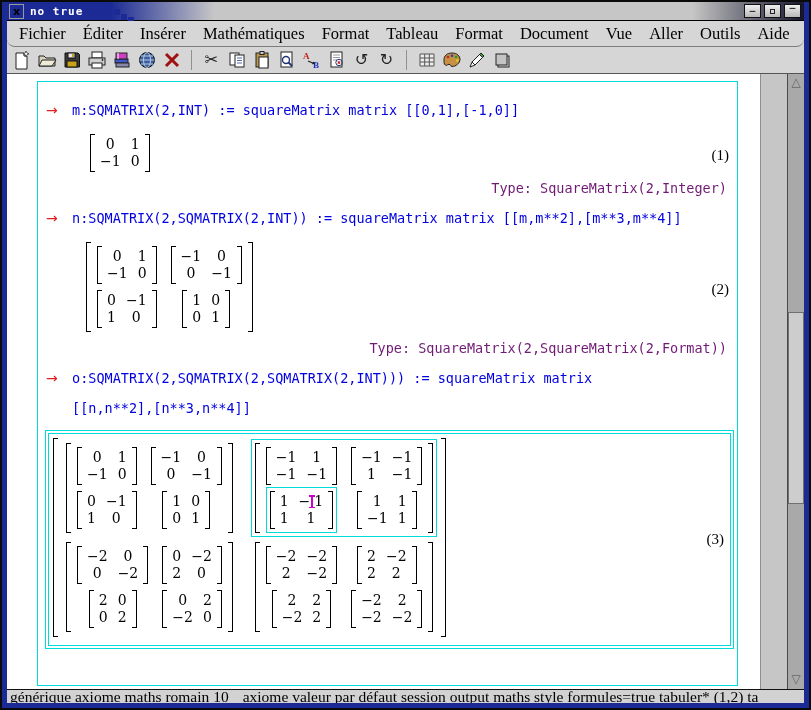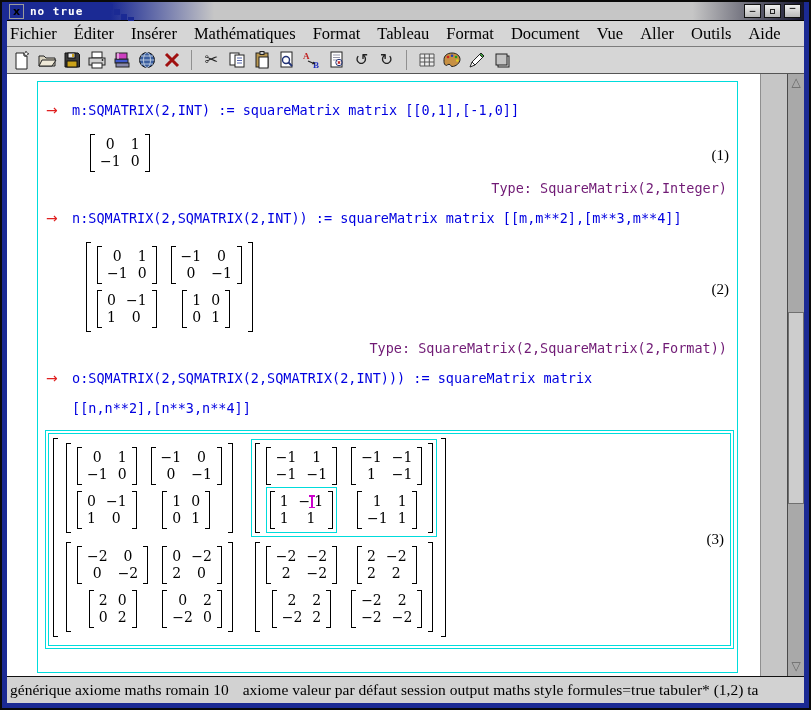--- a/index.html
+++ b/index.html
@@ -21,21 +21,21 @@
   .stair { position:absolute; background:#1b2a94; width:6px; height:6px; }
   .s1{left:100px;top:2px;} .s2{left:107px;top:7px;} .s3{left:114px;top:12px;} .s4{left:121px;top:15px;height:4px;}
   .tb-right { margin-left:auto; display:flex; gap:3px; margin-right:3px; }
   .tb-btn { width:17px; height:14px; background:linear-gradient(#efefef,#b9b9b9); border:1px solid #111;
     display:flex; align-items:center; justify-content:center; font:bold 9px "DejaVu Sans", sans-serif; color:#222; }
   .tb-btn.shade span { margin-bottom:7px; }
   .tb-btn .sq { width:5px; height:5px; border:1.5px solid #222; display:inline-block; }
 
   
   .menubar { height:26px; flex:none; background:#d6d6d6; border-bottom:1px solid #7d7d7d;
-    display:flex; align-items:center; gap:17px; padding:0 3px; font-size:16.5px; color:#000; }
+    display:flex; align-items:center; gap:17px; padding:0 12px; font-size:16.5px; color:#000;border-radius:8px; }
   .menu-item { cursor:default; white-space:nowrap; }
 
   
   .toolbar { height:27px; flex:none; background:#d6d6d6; border-bottom:1px solid #555;
     display:flex; align-items:center; padding:0 3px; gap:2px; }
   .icon-btn { width:23px; height:23px; display:flex; align-items:center; justify-content:center; }
   .icon-btn svg { display:block; }
   .glyph { font-family:"DejaVu Sans", sans-serif; font-size:16px; color:#222; line-height:1; }
   .tb-sep { width:1px; height:20px; background:#909090; margin:0 6px; flex:none; }
 
@@ -77,21 +77,21 @@
   .d3 > .mat-cells { gap:9px 22px; padding:5px 8px; }
   .mat-cell { display:flex; align-items:center; justify-content:center; }
   .num { white-space:nowrap; }
   .selbox { outline:1px solid #00dcdc; outline-offset:3px; }
   .caret { display:inline-block; width:2px; height:13px; background:#cc00cc;
     vertical-align:-2px; position:relative; margin:0 1px; }
   .caret::before,.caret::after { content:""; position:absolute; left:-2px; width:6px; height:1.5px; background:#cc00cc; }
   .caret::before { top:0; } .caret::after { bottom:0; }
 
   
-  .statusbar { height:27px; flex:none; background:#d2d2d2; border-top:1px solid #111;
+  .statusbar { height:14px; flex:none; background:#d2d2d2; border-top:1px solid #111;
     display:flex; align-items:center; padding:0 3px; font-size:15.5px; color:#000;
     white-space:nowrap; overflow:hidden; }
   .status-right { margin-left:14px; }
 
   .bottom-decor { position:absolute; bottom:-5px; left:612px; display:flex; gap:2px; }
   .bottom-decor i { width:4px; height:4px; background:#b5b5b5; }
 </style>
 </head>
 <body>
 

